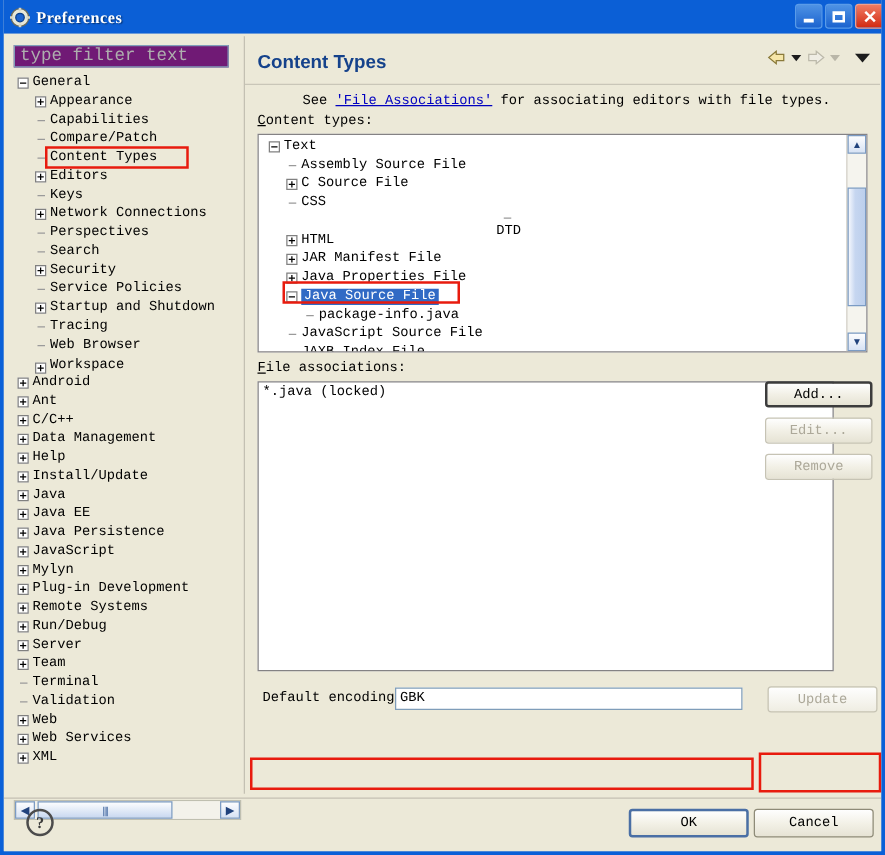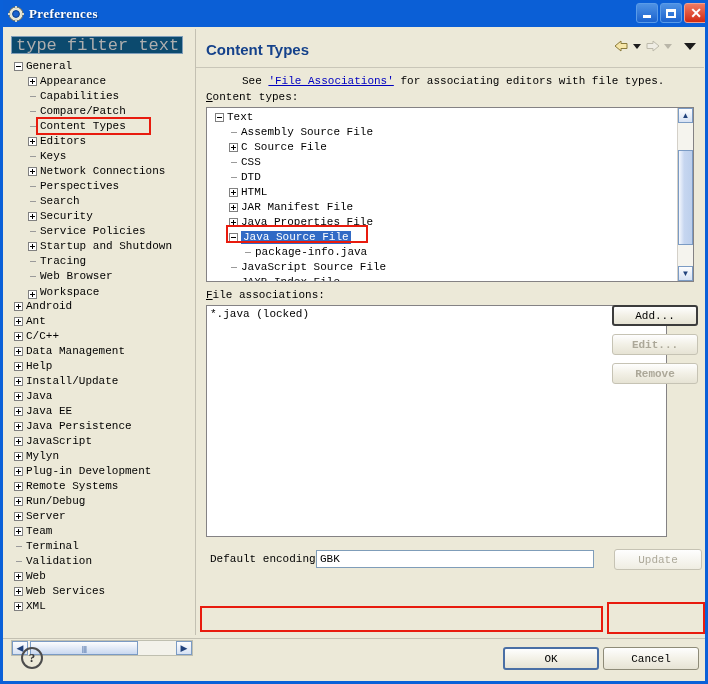--- a/index.html
+++ b/index.html
@@ -78,24 +78,24 @@
   .client {
     position: absolute; left: 0; top: 27px;
     width: 702px; height: 654px;
     background: #ECE9D8;
   }
 
   
   .filter-box {
     position: absolute; left: 8px; top: 9px;
     width: 172px; height: 18px;
-    background: #0c4a6e;
+    background: #701a75;
     border: 1px solid #7F9DB9;
     box-sizing: border-box;
-    font-size: 17px;
+    font-size: 14px;
     color: #AAAAAA;
     padding: 2px 4px;
     font-family: "Liberation Mono", monospace;
     outline: none;
   }
   .filter-box::placeholder { color: #AEAEAE; }
 
   
   .left-pane {
     position: absolute; left: 8px; top: 32px;
@@ -291,21 +291,21 @@
     height: 21px;
     background: linear-gradient(to bottom,#FEFEFE 0%,#F2F0E6 50%,#E6E3D4 100%);
     border: 1px solid #8E8B78;
     border-radius: 3px;
     box-sizing: border-box;
     display: flex; align-items: center; justify-content: center;
     font-family: "Liberation Mono", monospace;
     font-size: 11px; color: #000;
   }
   .btn.primary { border: 2px solid #3C3C3C; }
-  .btn.disabled { color: #ACA899; border-color: #C6C3B4; font-weight: bold; }
+  .btn.disabled { color: #ACA899; border-color: #C6C3B4; }
 
   
   .enc-row {
     position: absolute; left: 10px; top: 520px;
     width: 490px; height: 22px;
   }
   .enc-label {
     position: absolute; left: 4px; top: 4px;
     font-family: "Liberation Mono", monospace;
     font-size: 11px; color: #000;
@@ -604,21 +604,21 @@
               <span class="lbl">Assembly Source File</span>
             </div>
             <div class="ct-row" style="padding-left: 18px;">
               <span class="expander plus"></span>
               <span class="lbl">C Source File</span>
             </div>
             <div class="ct-row" style="padding-left: 18px;">
               <span class="leafdash"></span>
               <span class="lbl">CSS</span>
             </div>
-            <div class="ct-row" style="padding-left: 18px;">
+            <div class="ct-row" style="padding-left: 18px; flex-direction: column;">
               <span class="leafdash"></span>
               <span class="lbl">DTD</span>
             </div>
             <div class="ct-row" style="padding-left: 18px;">
               <span class="expander plus"></span>
               <span class="lbl">HTML</span>
             </div>
             <div class="ct-row" style="padding-left: 18px;">
               <span class="expander plus"></span>
               <span class="lbl">JAR Manifest File</span>

